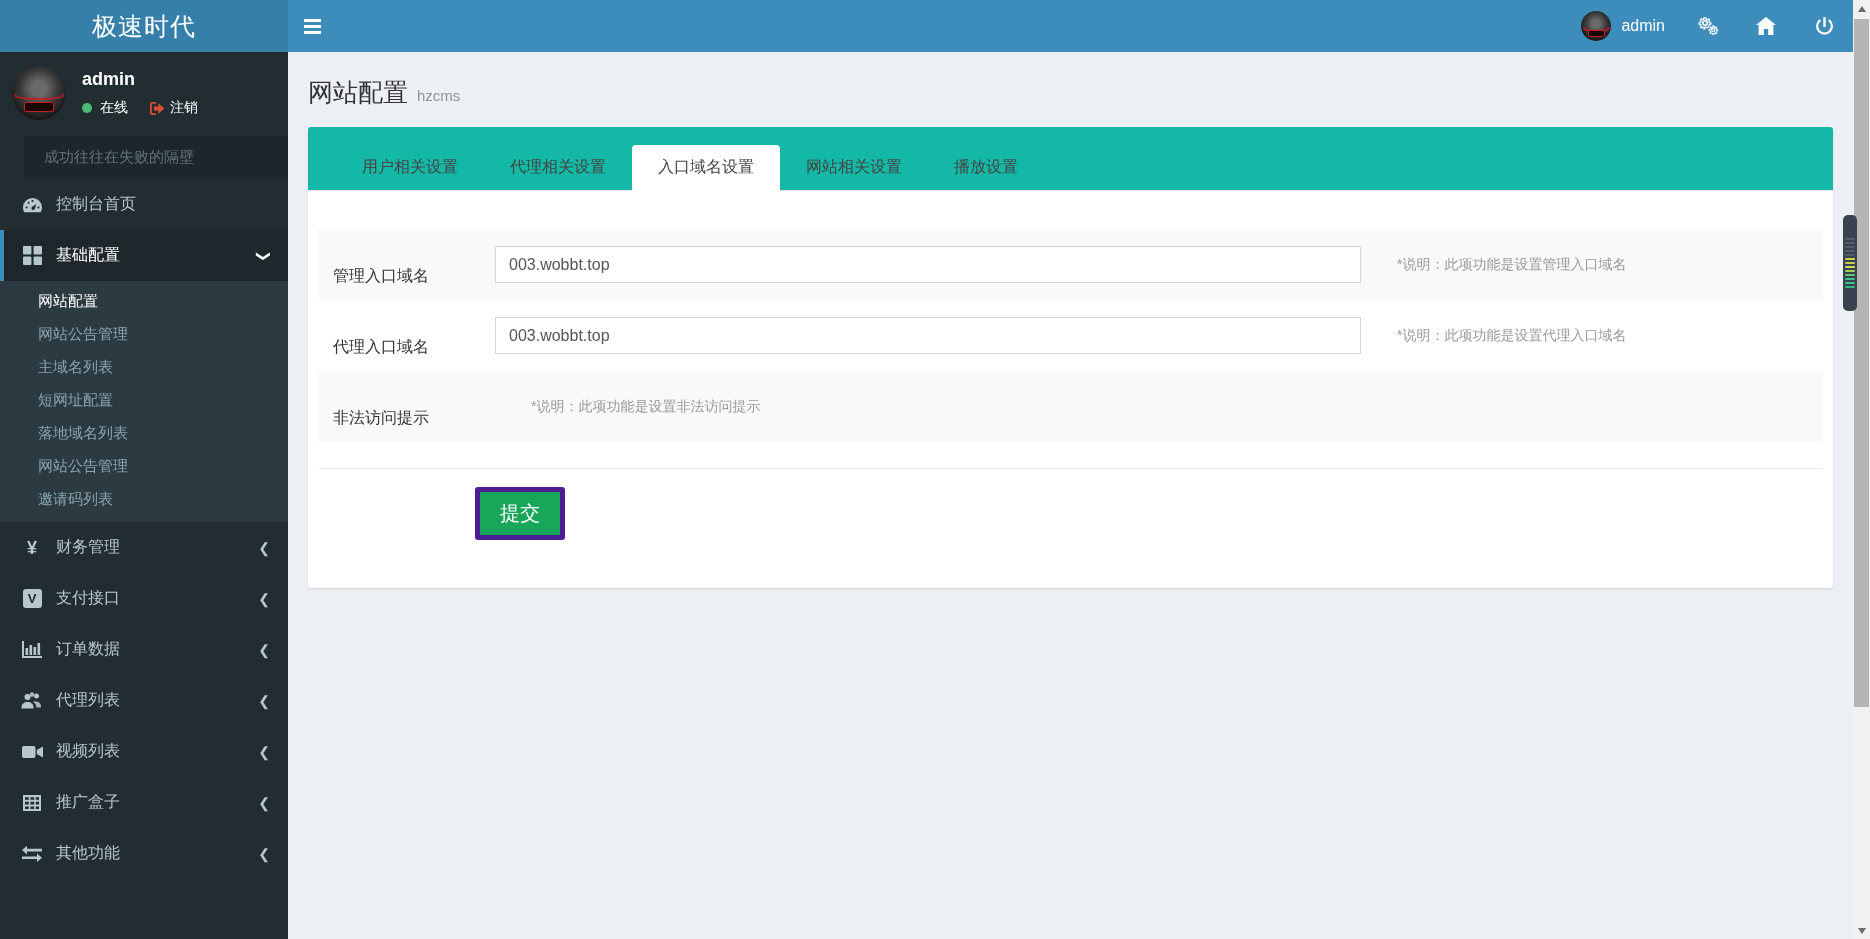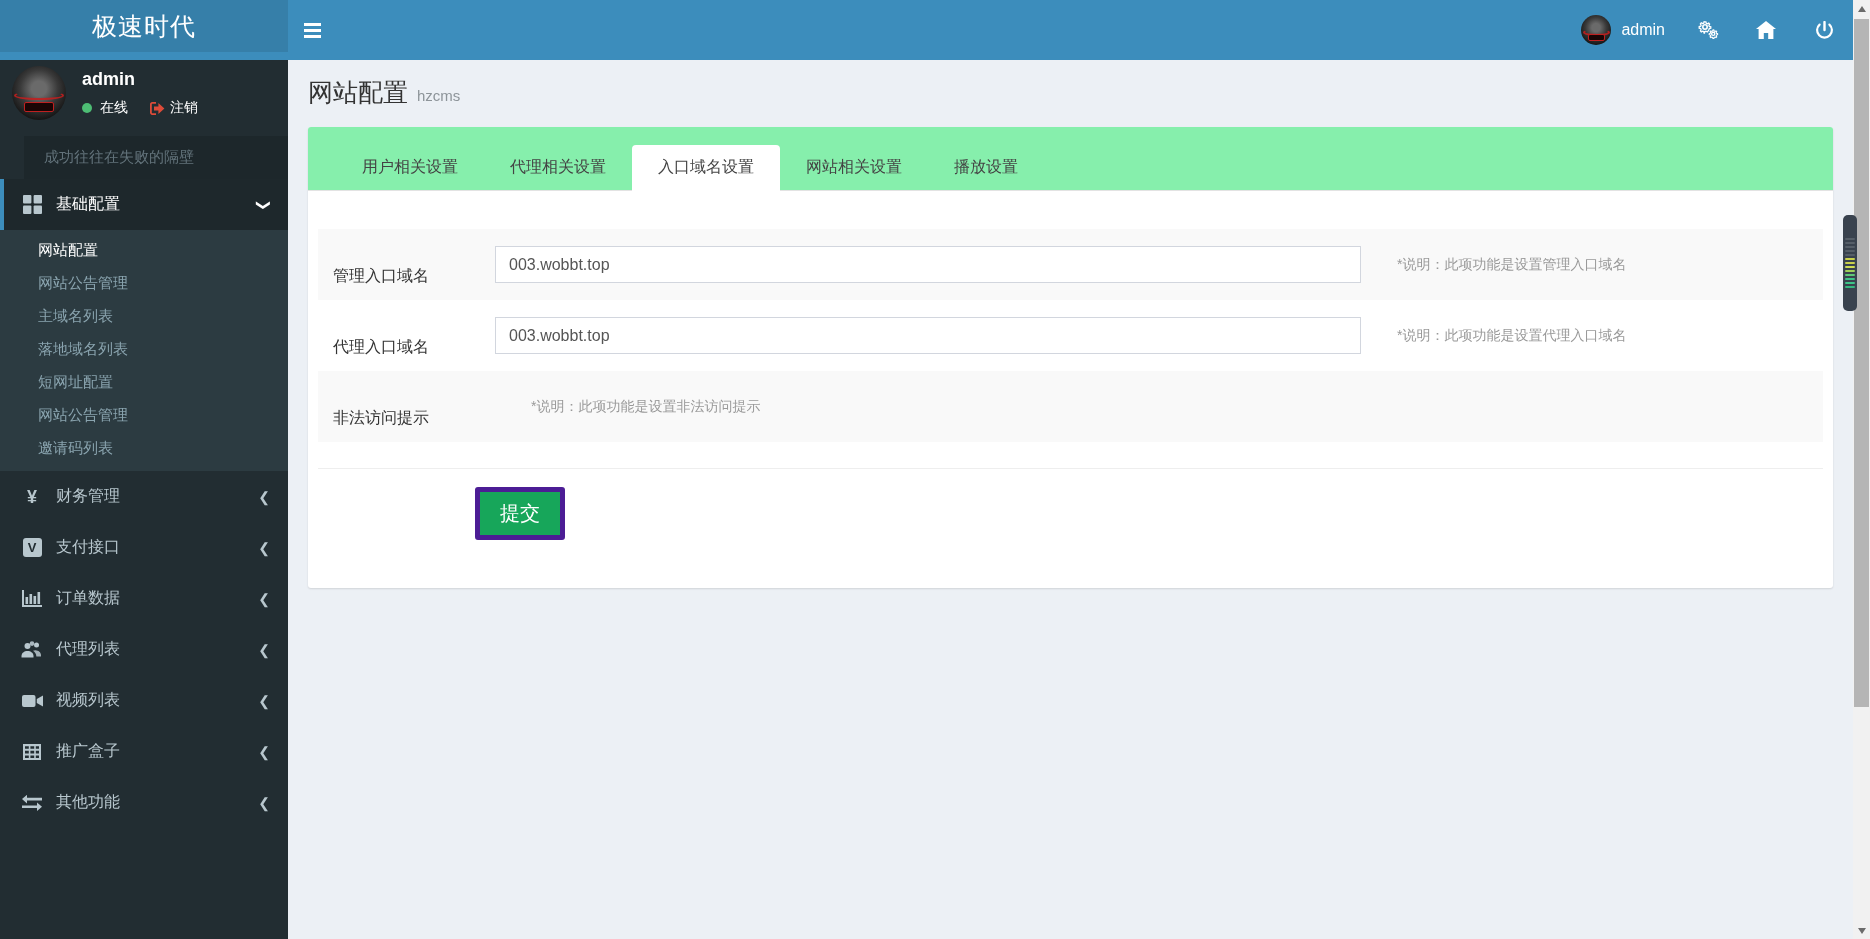--- a/index.html
+++ b/index.html
@@ -1,20 +1,20 @@
 <!DOCTYPE html>
 <html><head>
 <meta charset="utf-8">
 <style>
   * { margin:0; padding:0; box-sizing:border-box; }
   html,body { width:1870px; height:939px; overflow:hidden; }
   body { font-family:"Liberation Sans","DejaVu Sans",sans-serif; background:#ecf0f5; position:relative; font-size:16px; }
 
   
-  .topbar { position:absolute; top:0; left:0; width:1853px; height:60px; background:#3c8dbc; display:flex; z-index:30;justify-content:flex-end; }
+  .topbar { position:absolute; top:0; left:0; width:1853px; height:52px; background:#3c8dbc; display:flex; z-index:30;justify-content:flex-end; }
   .logo-area { width:288px; height:52px; background:#367fa9; color:#fff; font-size:25px; display:flex; align-items:center; justify-content:center; letter-spacing:1px; }
   .topbar-main { flex:1; display:flex; align-items:center; }
   .hamburger { width:45px; height:52px; display:flex; flex-direction:column; justify-content:center; align-items:center; gap:3px; cursor:pointer; margin-left:2px; }
   .hamburger i { display:block; width:17px; height:3px; background:#fff; }
   .topbar-right { margin-left:auto; display:flex; align-items:center; height:52px; }
   .tb-user { display:flex; align-items:center; gap:10px; padding:0 14px; height:52px; color:#fff; }
   .tb-user .name { font-size:16px; }
   .tb-icon-btn { width:58px; height:52px; display:flex; align-items:center; justify-content:center; color:#fff; cursor:pointer; }
   .tb-icon-btn svg { display:block; }
   .avatar { border-radius:50%; background:radial-gradient(circle at 50% 42%, #6a6a6a 0 18%, #3a3a3a 45%, #151515 75%, #000 100%); position:relative; overflow:hidden; flex:0 0 auto; }
@@ -44,21 +44,21 @@
   ul.submenu { list-style:none; background:#2c3b41; padding:4px 0 6px; }
   .submenu li { padding:7px 14px 7px 38px; color:#8aa4af; font-size:15px; cursor:pointer; }
   .submenu li.active { color:#fff; }
 
   
   .content { position:absolute; top:52px; left:288px; width:1565px; height:887px; background:#ecf0f5; }
   .page-header { padding:24px 20px 18px; display:flex; align-items:baseline; gap:9px; }
   .page-title { font-size:25px; color:#333; font-weight:normal; }
   .page-subtitle { font-size:15px; color:#8d9499; }
   .box { margin:0 20px; width:1525px; background:#fff; border-radius:3px; box-shadow:0 1px 2px rgba(0,0,0,.12); overflow:hidden; padding-bottom:48px; }
-  .tab-strip { background:#86efac; border-bottom:1px solid #e3e3e3; padding:18px 0 0 28px; display:flex; }
+  .tab-strip { background:#14b8a6; border-bottom:1px solid #e3e3e3; padding:18px 0 0 28px; display:flex; }
   .tab { padding:12px 26px; font-size:16px; color:#444; cursor:pointer; margin-bottom:0; position:relative; }
   .tab.active { background:#fff; border-radius:4px 4px 0 0; margin-bottom:-1px; padding-bottom:13px; }
   .tab-content { padding:38px 10px 0; }
   .form-row { display:flex; align-items:center; padding:13px 15px; }
   .form-row.striped { background:#f9f9f9; }
   .form-label { width:162px; color:#333; font-size:16px; flex:0 0 auto;margin-top:24px; }
   .form-input { width:866px; height:37px; border:1px solid #d2d6de; background:#fff; color:#555; font-size:16px; padding:0 13px; font-family:inherit; outline:none; flex:0 0 auto; }
   .form-note { margin-left:36px; color:#999; font-size:14px; white-space:nowrap; }
   .form-divider { border-top:1px solid #eeeeee; margin:26px 10px 0; }
   .submit-wrap { padding:18px 0 0 167px; }
@@ -135,39 +135,49 @@
                 <path d="M8.4 1.1l6 5.4-6 5.4V8.5H4v-4h4.4z"></path>
               </svg>
           </span>
           <span>注销</span>
         </a>
       </div>
     </div>
   </div>
   <div class="side-header">成功往往在失败的隔壁</div>
   <ul class="menu" id="side-menu">
+      <li class="menu-item">
+        <div class="mi-link">
+          <span class="mi-icon">
+            <svg width="21" height="17" viewBox="0 0 21 17" fill="#b8c7ce">
+              <path d="M10.5 2A9.5 9.5 0 0 0 1 11.5c0 1.8.5 3.4 1.4 4.8h16.2A9.4 9.4 0 0 0 20 11.5 9.5 9.5 0 0 0 10.5 2zm0 2.1c.6 0 1 .4 1 1s-.4 1-1 1-1-.4-1-1 .4-1 1-1zM4.6 12.5c-.6 0-1-.4-1-1s.4-1 1-1 1 .4 1 1-.4 1-1 1zm2-4.8c-.6 0-1-.4-1-1s.4-1 1-1 1 .4 1 1-.4 1-1 1zm5.6 5.8a1.7 1.7 0 0 1-2.4-2.4l4.6-3-1.7 5.2c-.1.1-.3.1-.5.2zm4.2-1c-.6 0-1-.4-1-1s.4-1 1-1 1 .4 1 1-.4 1-1 1z"></path>
+            </svg>
+          </span>
+          <span class="mi-label">控制台首页</span>
+        </div>
+      </li>
       <li class="menu-item active">
         <div class="mi-link">
           <span class="mi-icon">
             <svg width="19" height="19" viewBox="0 0 19 19" fill="#b8c7ce">
               <rect x="0" y="0" width="8.4" height="8.4" rx="1"></rect>
               <rect x="10.6" y="0" width="8.4" height="8.4" rx="1"></rect>
               <rect x="0" y="10.6" width="8.4" height="8.4" rx="1"></rect>
               <rect x="10.6" y="10.6" width="8.4" height="8.4" rx="1"></rect>
             </svg>
           </span>
           <span class="mi-label">基础配置</span>
           <span class="chev" style="display: inline-block; transform: rotate(90deg);">❯</span>
         </div>
         <ul class="submenu">
           <li class="active">网站配置</li>
           <li>网站公告管理</li>
           <li>主域名列表</li>
+          <li>短网址配置</li>
           <li>落地域名列表</li>
-          <li>短网址配置</li>
           <li>网站公告管理</li>
           <li>邀请码列表</li>
         </ul>
       </li>
       <li class="menu-item">
         <div class="mi-link">
           <span class="mi-icon">
             <span class="yen-glyph">¥</span>
           </span>
           <span class="mi-label">财务管理</span>

